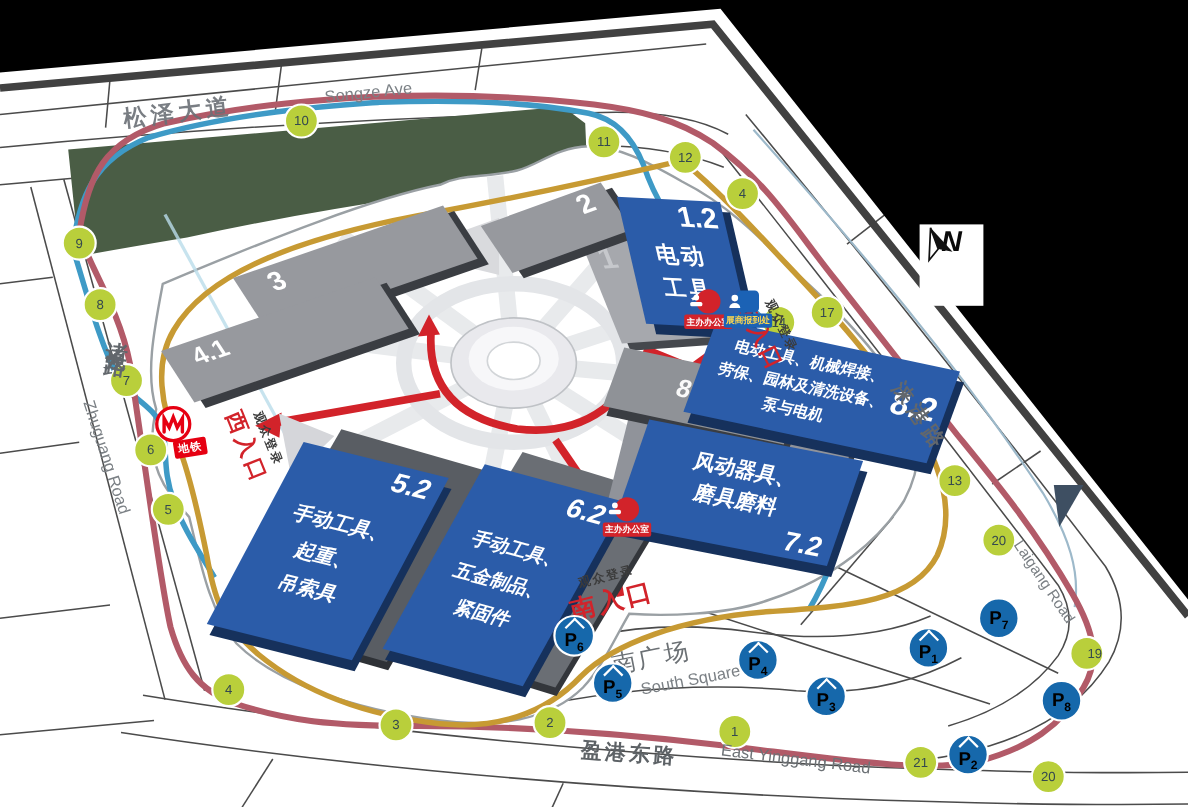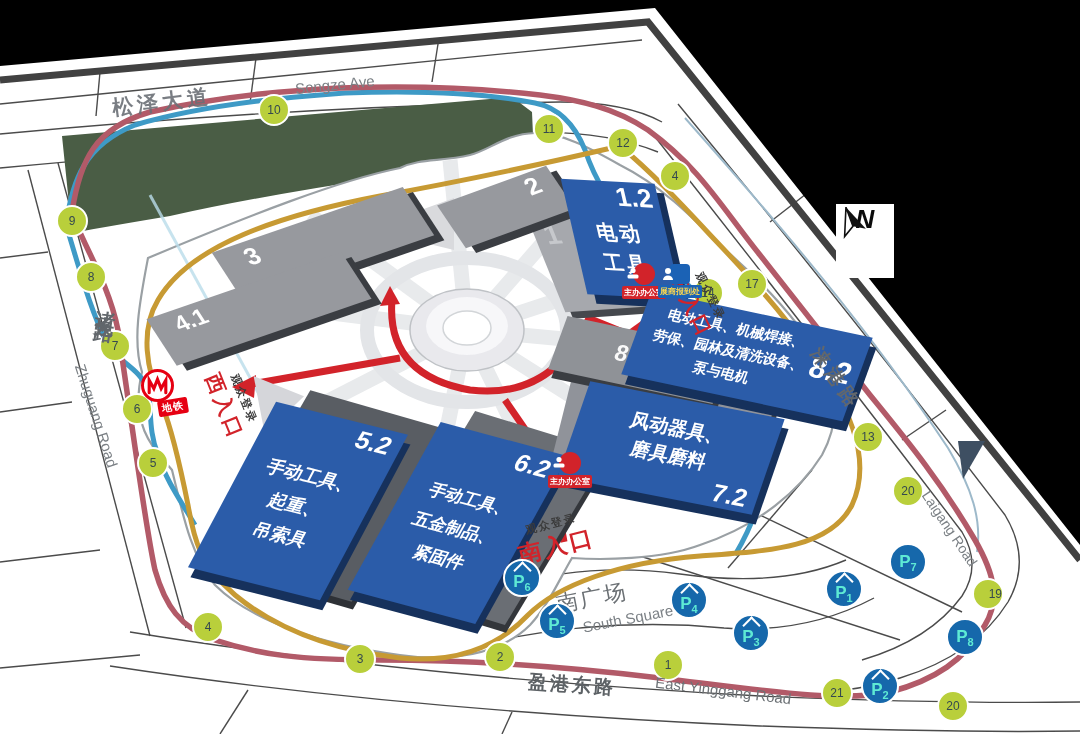--- a/index.html
+++ b/index.html
@@ -58,21 +58,21 @@
   .wedge2{left:248px;top:376px;width:56px;height:58px;background:#d5d6da;
           clip-path:polygon(10% 0,100% 35%,30% 100%);}
 
   
   .gate{position:absolute;width:32px;height:32px;margin:-16px 0 0 -16px;border-radius:50%;
         background:#b9cf3b;border:2px solid #fff;color:#35494f;box-sizing:border-box;
         font-size:12px;font-weight:normal;line-height:28px;text-align:center;}
 
   
   .pk{position:absolute;width:38px;height:38px;margin:-19px 0 0 -19px;border-radius:50%;
-      background:#1668ab;border:2px solid #fff;color:#5eead4;box-sizing:border-box;text-align:center;}
+      background:#1668ab;border:2px solid #fff;color:#000000;box-sizing:border-box;text-align:center;}
   .pk .lab{position:absolute;left:0;right:0;top:7px;font-size:17px;font-weight:bold;}
   .pk.cov .lab{top:11px;}
   .pk .lab sub{font-size:11px;}
   .pk .roof{position:absolute;left:11px;top:3px;width:11px;height:11px;
             border-top:2.5px solid #fff;border-left:2.5px solid #fff;transform:rotate(45deg);}
 
   
   .rlabel{position:absolute;white-space:nowrap;color:#5d6266;}
   .lab-songze-zh{left:112px;top:88px;transform:rotate(-7deg);font-size:21px;font-weight:bold;color:#6b7076;opacity:.9;letter-spacing:4px;}
   .lab-songze-en{left:295px;top:76px;transform:rotate(-6deg);font-size:15px;color:#7b8085;}

